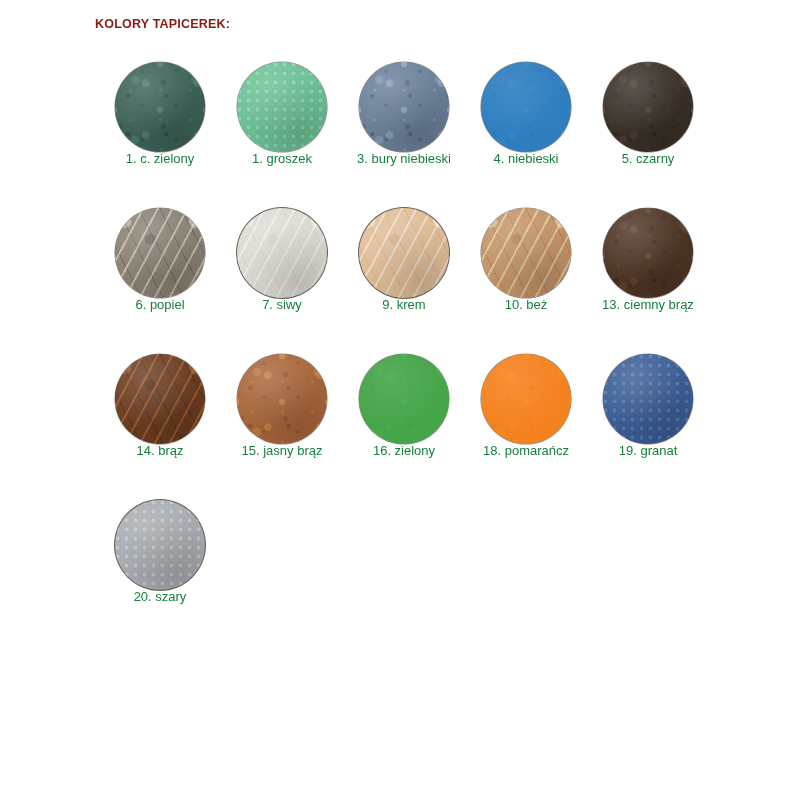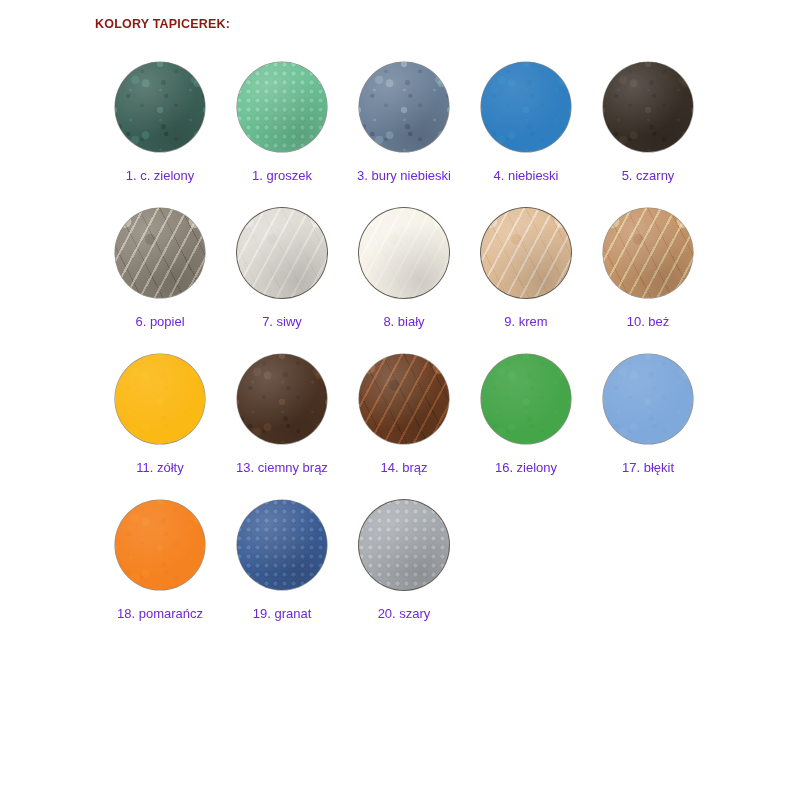--- a/index.html
+++ b/index.html
@@ -112,23 +112,22 @@
   .swatch-disc.flat .sheen {
     background: radial-gradient(circle at 36% 28%, rgba(255,255,255,0.10), rgba(255,255,255,0) 60%);
   }
 
   
   .swatch-disc.outlined {
     box-shadow: 0 0 0 1px rgba(60, 52, 44, 0.8);
   }
 
   .swatch-label {
-    margin-top: 17px;
     font-size: 13px;
-    color: #6d28d9;
+    color: #15803d;
     text-align: center;
     white-space: nowrap;
     line-height: 1.1;
   }
 </style>
 </head>
 <body>
 
 <div class="sheet">
 
@@ -178,76 +177,62 @@
         <div class="swatch-label">6. popiel</div>
       </div>
       <div class="swatch-cell">
         <div class="swatch-disc veined outlined" style="background-color: rgb(222, 219, 212);">
           <div class="grain"></div>
           <div class="sheen"></div>
         </div>
         <div class="swatch-label">7. siwy</div>
       </div>
       <div class="swatch-cell">
-        <div class="swatch-disc veined outlined" style="background-color: rgb(247, 243, 233);">
-          <div class="grain"></div>
-          <div class="sheen"></div>
-        </div>
-        <div class="swatch-label">8. biały</div>
-      </div>
-      <div class="swatch-cell">
         <div class="swatch-disc veined outlined" style="background-color: rgb(224, 189, 151);">
           <div class="grain"></div>
           <div class="sheen"></div>
         </div>
         <div class="swatch-label">9. krem</div>
       </div>
       <div class="swatch-cell">
         <div class="swatch-disc veined" style="background-color: rgb(196, 148, 104);">
           <div class="grain"></div>
           <div class="sheen"></div>
         </div>
         <div class="swatch-label">10. beż</div>
       </div>
       <div class="swatch-cell">
-        <div class="swatch-disc flat" style="background-color: rgb(251, 185, 22);">
-          <div class="grain"></div>
-          <div class="sheen"></div>
-        </div>
-        <div class="swatch-label">11. zółty</div>
-      </div>
-      <div class="swatch-cell">
         <div class="swatch-disc" style="background-color: rgb(78, 53, 37);">
           <div class="grain"></div>
           <div class="sheen"></div>
         </div>
         <div class="swatch-label">13. ciemny brąz</div>
       </div>
       <div class="swatch-cell">
         <div class="swatch-disc veined" style="background-color: rgb(107, 61, 33);">
           <div class="grain"></div>
           <div class="sheen"></div>
         </div>
         <div class="swatch-label">14. brąz</div>
       </div>
       <div class="swatch-cell">
+        <div class="swatch-disc" style="background-color: rgb(169, 102, 58);">
+          <div class="grain"></div>
+          <div class="sheen"></div>
+        </div>
+        <div class="swatch-label">15. jasny brąz</div>
+      </div>
+      <div class="swatch-cell">
         <div class="swatch-disc flat" style="background-color: rgb(69, 165, 73);">
           <div class="grain"></div>
           <div class="sheen"></div>
         </div>
         <div class="swatch-label">16. zielony</div>
       </div>
       <div class="swatch-cell">
-        <div class="swatch-disc flat" style="background-color: rgb(127, 169, 219);">
-          <div class="grain"></div>
-          <div class="sheen"></div>
-        </div>
-        <div class="swatch-label">17. błękit</div>
-      </div>
-      <div class="swatch-cell">
         <div class="swatch-disc flat" style="background-color: rgb(245, 130, 32);">
           <div class="grain"></div>
           <div class="sheen"></div>
         </div>
         <div class="swatch-label">18. pomarańcz</div>
       </div>
       <div class="swatch-cell">
         <div class="swatch-disc pebbled" style="background-color: rgb(61, 94, 150);">
           <div class="grain"></div>
           <div class="sheen"></div>

